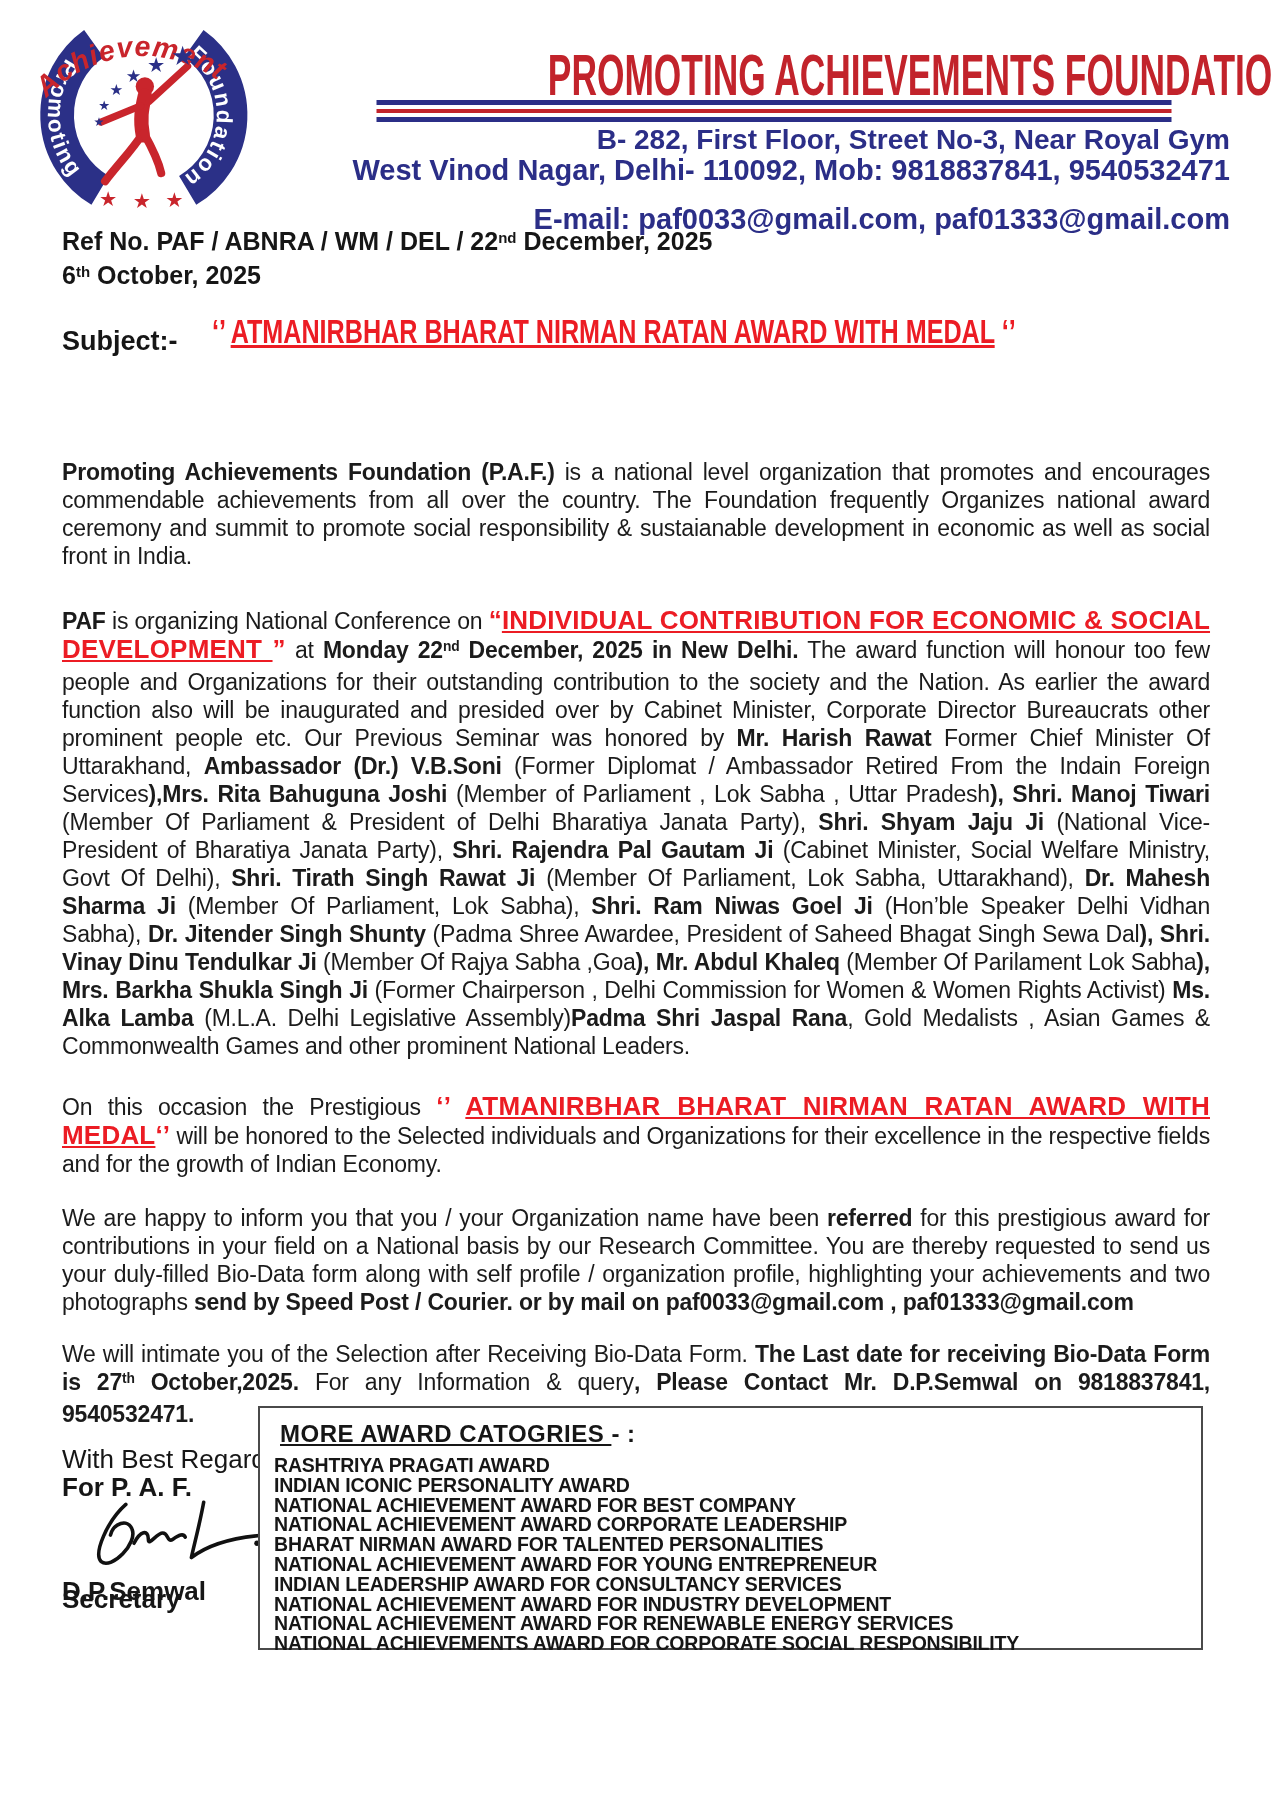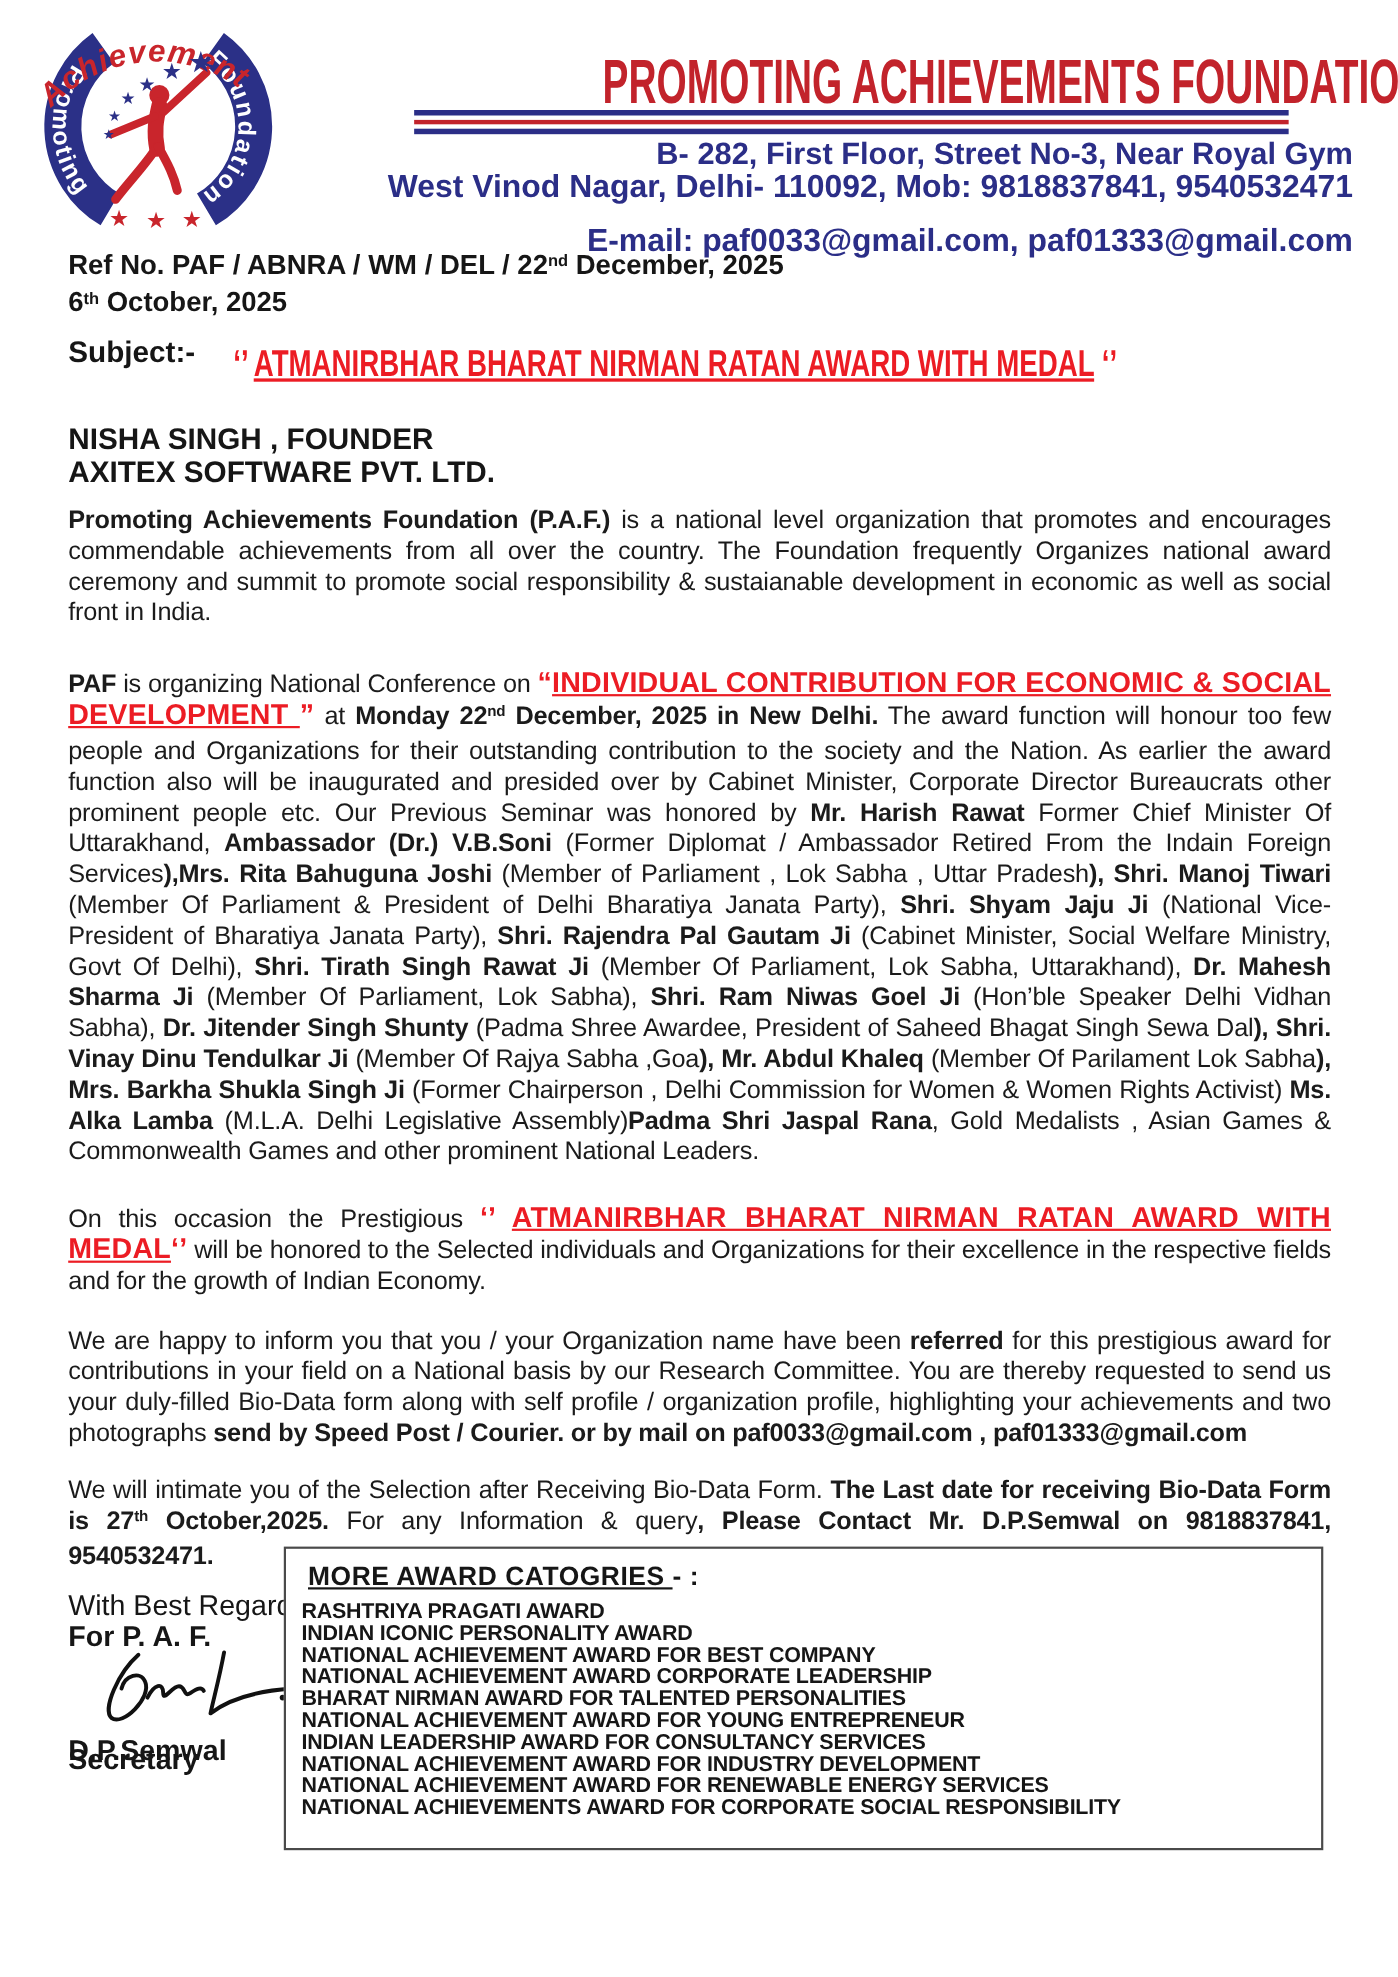--- a/index.html
+++ b/index.html
@@ -16,41 +16,41 @@
   .rule.n1{top:100px;height:5px;background:var(--navy);}
   .rule.r2{top:109px;height:4px;background:var(--brand-red);}
   .rule.n3{top:117px;height:5px;background:var(--navy);}
   .addr{position:absolute;left:0;width:100%;font-weight:bold;color:var(--navy);white-space:nowrap;text-align:right;}
   .addr.a1{top:124px;font-size:28px;}
   .addr.a2{top:154px;font-size:29px;}
   .addr.a3{top:186px;font-size:29px;margin-top:17px;}
 
   
   .ref{position:absolute;left:62px;top:226px;font-size:25px;font-weight:bold;line-height:30px;color:#161616;}
-  .subject-label{position:absolute;left:62px;top:305px;font-size:27px;font-weight:bold;color:#161616;}
+  .subject-label{position:absolute;left:62px;top:326px;font-size:27px;font-weight:bold;color:#161616;}
   .subject-title{position:absolute;left:212px;top:312px;}
   .condense2{display:inline-block;transform:scaleX(0.74);transform-origin:0 50%;
              font-size:34px;font-weight:bold;white-space:nowrap;}
   .recipient{position:absolute;left:62px;top:384px;font-size:27px;font-weight:bold;line-height:30px;color:#161616;}
 
   
   .para{position:absolute;left:62px;width:1148px;font-size:23px;line-height:28px;
         text-align:justify;letter-spacing:-0.2px;color:#1b1b1b;}
   .b{font-weight:bold;}
   .red{color:var(--bright-red);}
   .u{text-decoration:underline;}
   .sup{font-size:0.6em;position:relative;top:-0.5em;}
   .big{font-size:26px;letter-spacing:0.2px;}
 
   
   .close-line{position:absolute;left:62px;font-size:26px;color:#161616;white-space:nowrap;}
   .signature{position:absolute;left:70px;top:1490px;}
 
   
-  .awards-box{position:absolute;left:258px;top:1406px;width:945px;height:276px;
+  .awards-box{position:absolute;left:258px;top:1406px;width:945px;height:244px;
               border:2px solid #4a4a4a;box-sizing:border-box;background:#fff;}
   .awards-heading{margin:12px 0 0 20px;font-size:24px;font-weight:bold;letter-spacing:0.5px;color:#161616;}
   .awards-list{margin:8px 0 0 14px;}
   .award-item{font-size:19.5px;font-weight:bold;line-height:19.8px;letter-spacing:-0.2px;
               white-space:nowrap;color:#161616;}
 </style>
 </head>
 <body>
 
 <div class="page">
@@ -115,24 +115,20 @@
   <div class="ref">
     <div><span class="b">Ref No. PAF / ABNRA /  WM / DEL /  22</span><span class="b sup">nd</span><span class="b"> December, 2025</span></div>
     <div><span class="b">6</span><span class="b sup">th</span><span class="b"> October, 2025</span></div>
   </div>
 
   <div class="subject-label">Subject:-</div>
   <div class="subject-title">
     <span class="condense2"><span class="b red">‘’ </span><span class="b red u">ATMANIRBHAR BHARAT NIRMAN RATAN AWARD WITH MEDAL</span><span class="b red"> ‘’</span></span>
   </div>
 
-  <div class="recipient">
-    <div>NISHA SINGH , FOUNDER</div>
-    <div>AXITEX SOFTWARE PVT. LTD.</div>
-  </div>
 
   <div class="para" style="top:458px"><span class="b">Promoting Achievements Foundation (P.A.F.) </span><span>is a national level organization that promotes and encourages commendable achievements from all over the country. The Foundation frequently Organizes national award ceremony and summit to promote social responsibility &amp; sustaianable development in economic as well as social front in India.</span></div>
   <div class="para" style="top:606px"><span class="b">PAF</span><span> is organizing National Conference on </span><span class="b red big">“</span><span class="b red u big">INDIVIDUAL CONTRIBUTION FOR ECONOMIC &amp; SOCIAL DEVELOPMENT </span><span class="b red big">”</span><span> at </span><span class="b">Monday 22</span><span class="b sup">nd</span><span class="b"> December, 2025  in New Delhi.</span><span> The award function will honour too few people and Organizations for their outstanding contribution to the society and the Nation. As earlier the award function also will be inaugurated and presided over by Cabinet Minister, Corporate Director Bureaucrats other prominent people etc. Our Previous Seminar was honored by </span><span class="b">Mr. Harish Rawat</span><span> Former Chief Minister Of Uttarakhand, </span><span class="b">Ambassador (Dr.) V.B.Soni</span><span> (Former Diplomat / Ambassador Retired From the Indain Foreign Services</span><span class="b">),Mrs. Rita Bahuguna Joshi</span><span> (Member of Parliament , Lok Sabha , Uttar Pradesh</span><span class="b">), Shri. Manoj Tiwari</span><span> (Member Of Parliament &amp; President of Delhi Bharatiya Janata Party), </span><span class="b">Shri. Shyam Jaju Ji</span><span> (National Vice- President of Bharatiya Janata Party), </span><span class="b">Shri. Rajendra Pal Gautam Ji</span><span> (Cabinet Minister, Social Welfare Ministry, Govt Of Delhi),  </span><span class="b">Shri. Tirath Singh Rawat Ji</span><span> (Member Of Parliament, Lok Sabha, Uttarakhand), </span><span class="b">Dr. Mahesh Sharma Ji </span><span> (Member Of Parliament, Lok Sabha), </span><span class="b">Shri. Ram Niwas Goel Ji</span><span> (Hon’ble Speaker Delhi Vidhan Sabha), </span><span class="b">Dr. Jitender Singh Shunty</span><span> (Padma Shree Awardee, President of Saheed Bhagat Singh Sewa Dal</span><span class="b">), Shri. Vinay Dinu Tendulkar Ji</span><span> (Member Of Rajya Sabha ,Goa</span><span class="b">), Mr. Abdul Khaleq</span><span> (Member Of Parilament Lok Sabha</span><span class="b">), Mrs. Barkha Shukla Singh Ji</span><span> (Former Chairperson , Delhi Commission for Women &amp; Women Rights Activist) </span><span class="b">Ms. Alka Lamba </span><span> (M.L.A. Delhi  Legislative Assembly)</span><span class="b">Padma Shri Jaspal Rana</span><span>, Gold Medalists , Asian Games &amp; Commonwealth Games and other prominent National Leaders.</span></div>
   <div class="para" style="top:1092px"><span>On this occasion the Prestigious </span><span class="b red big">‘’ </span><span class="b red u big">ATMANIRBHAR BHARAT NIRMAN RATAN AWARD WITH MEDAL</span><span class="b red big">‘’</span><span> will be honored to the Selected individuals and Organizations for their excellence in the respective fields and for the growth of Indian Economy.</span></div>
   <div class="para" style="top:1204px"><span>We are happy to inform you that you / your Organization name have been </span><span class="b">referred</span><span> for this prestigious award for contributions in your field on a National basis by our Research Committee. You are thereby requested to send us your duly-filled Bio-Data form along with self profile / organization profile, highlighting your achievements and two photographs </span><span class="b">send by Speed Post / Courier. or by mail on paf0033@gmail.com , paf01333@gmail.com</span></div>
   <div class="para" style="top:1340px"><span>We will intimate you of the Selection after Receiving Bio-Data Form. </span><span class="b">The Last date for receiving Bio-Data Form is 27</span><span class="b sup">th</span><span class="b"> October,2025.</span><span> For any Information &amp; query</span><span class="b">, Please Contact Mr. D.P.Semwal on 9818837841, 9540532471.</span></div>
 
   <div class="close-line" style="top:1444px">With Best Regards</div>
   <div class="close-line b" style="top:1472px">For P. A. F.</div>
   <svg class="signature" width="210" height="84" viewBox="0 0 200 82">

